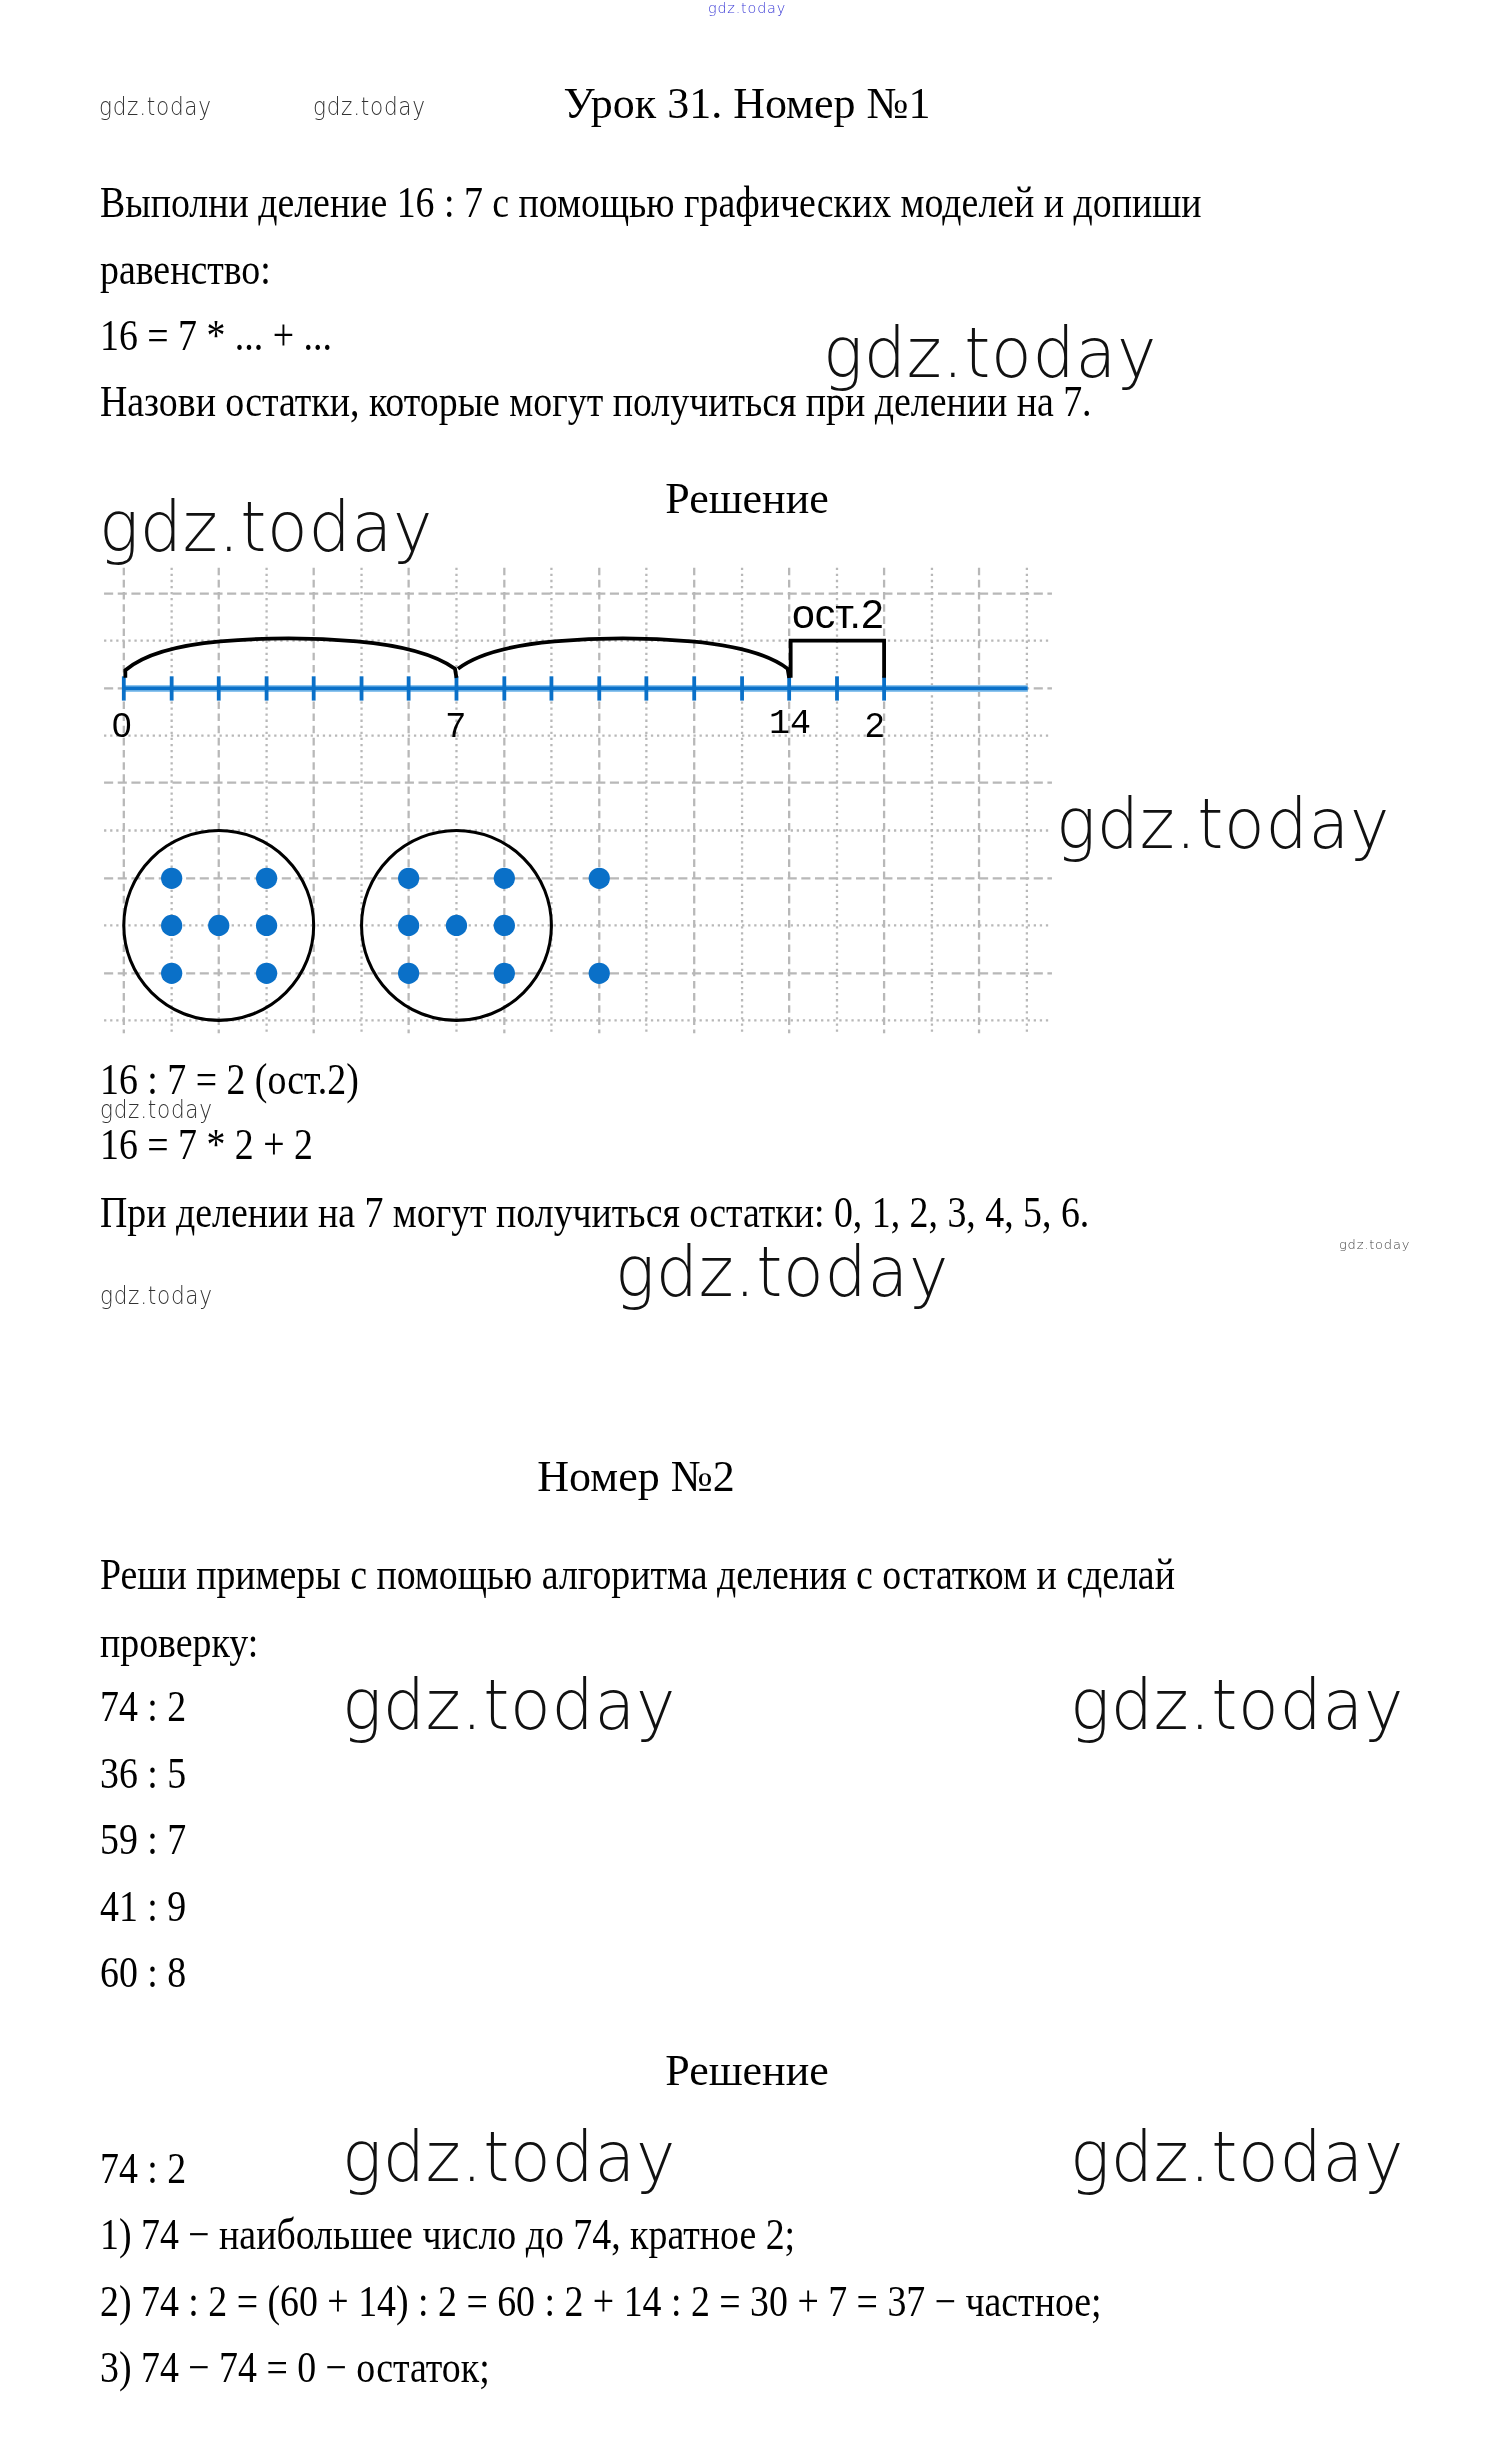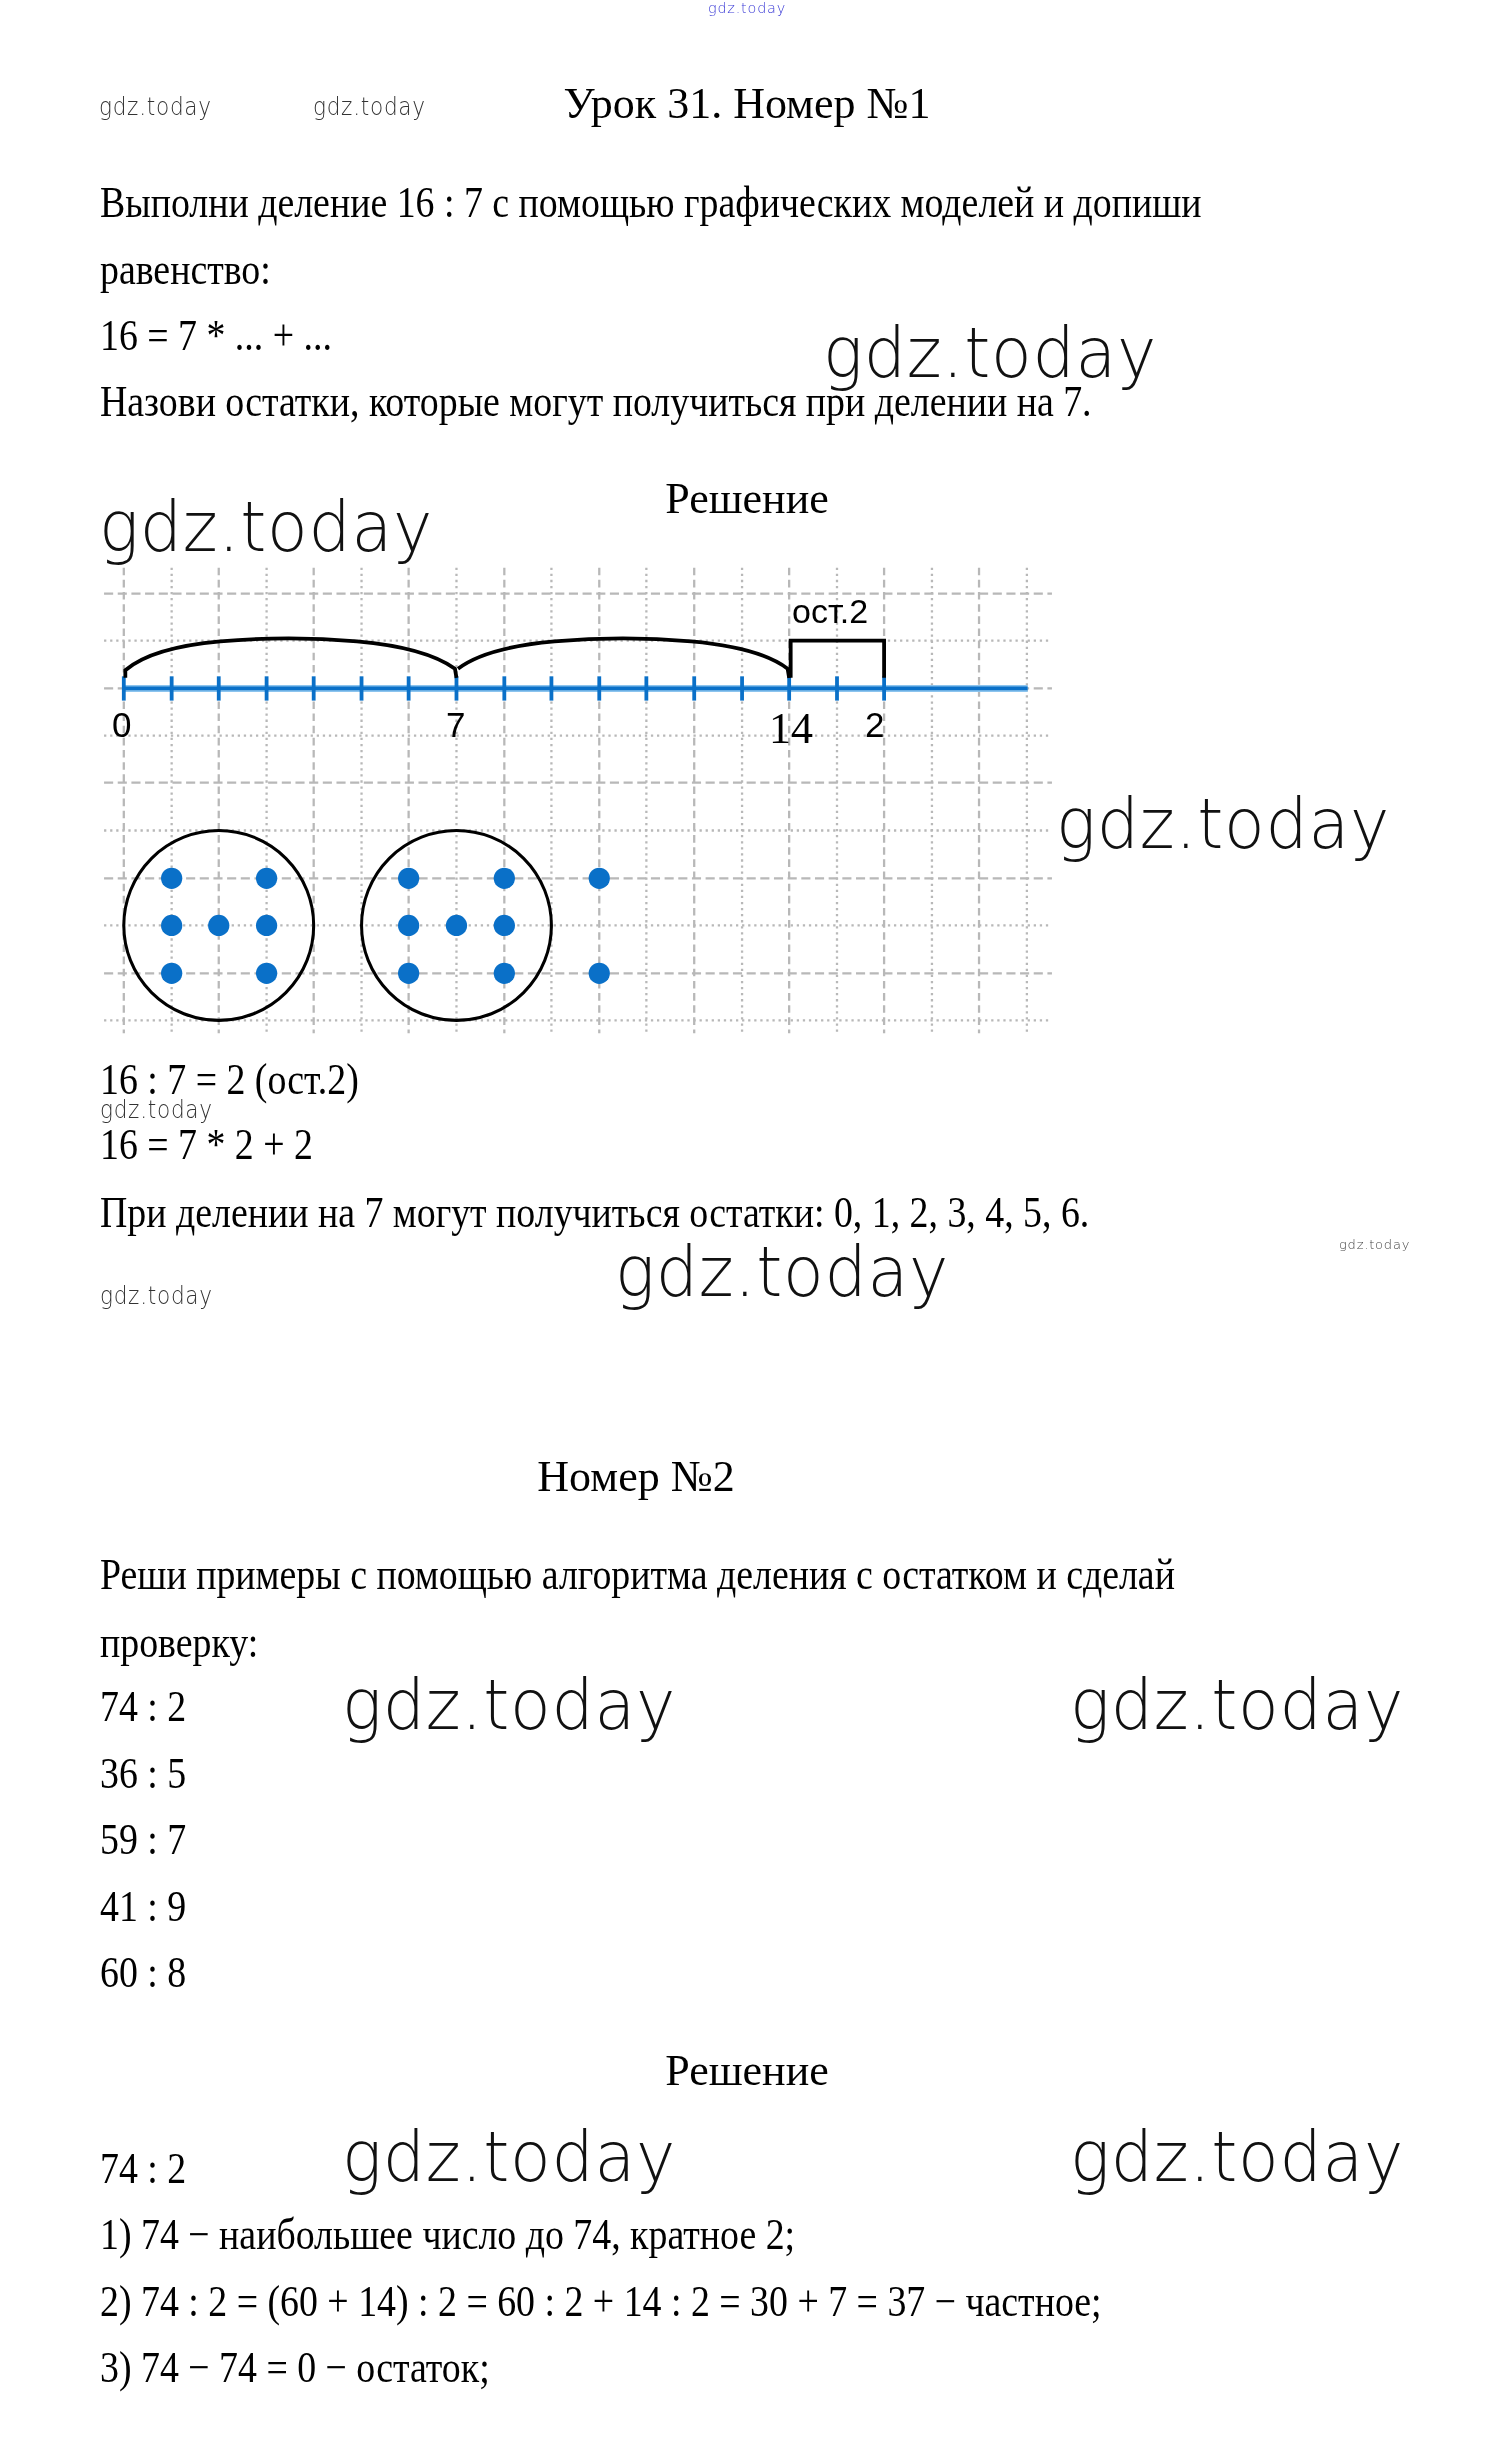--- a/index.html
+++ b/index.html
@@ -129,23 +129,23 @@
         <circle cx="664" cy="1281" r="14"></circle>
 
       <circle cx="789" cy="1156" r="14"></circle>
       <circle cx="789" cy="1281" r="14"></circle>
     </g>
   </g>
 </svg>
 
 <div class="abs" style="left:112px;top:707px;font-family:'Liberation Sans',sans-serif;font-size:35px;line-height:1;">0</div>
 <div class="abs" style="left:446px;top:707px;font-family:'Liberation Sans',sans-serif;font-size:35px;line-height:1;">7</div>
-<div class="abs" style="left:769px;top:707px;font-family:Liberation Serif, serif;font-size:44px;line-height:1;">14</div>
+<div class="abs" style="left:769px;top:707px;font-family:Liberation Mono, monospace;font-size:35px;line-height:1;">14</div>
 <div class="abs" style="left:865px;top:707px;font-family:'Liberation Sans',sans-serif;font-size:35px;line-height:1;">2</div>
-<div class="abs" style="left:792px;top:594px;font-family:'Liberation Sans',sans-serif;font-size:34px;line-height:1;">ост.2</div>
+<div class="abs" style="left:792px;top:594px;font-family:'Liberation Sans',sans-serif;font-size:41px;line-height:1;">ост.2</div>
 
 <div class="abs wm wm-big" style="left:1056px;top:783px;">gdz.today</div>
 
 <div class="abs txt" style="left:100px;top:1058px;">16 : 7 = 2 (ост.2)</div>
 <div class="abs wm wm-small" style="left:100px;top:1096px;">gdz.today</div>
 <div class="abs txt" style="left:100px;top:1123px;">16 = 7 * 2 + 2</div>
 <div class="abs txt" style="left:100px;top:1191px;">При делении на 7 могут получиться остатки: 0, 1, 2, 3, 4, 5, 6.</div>
 <div class="abs wm wm-tiny" style="left:1339px;top:1237px;">gdz.today</div>
 <div class="abs wm wm-big" style="left:615px;top:1231px;">gdz.today</div>
 <div class="abs wm wm-small" style="left:100px;top:1282px;">gdz.today</div>

